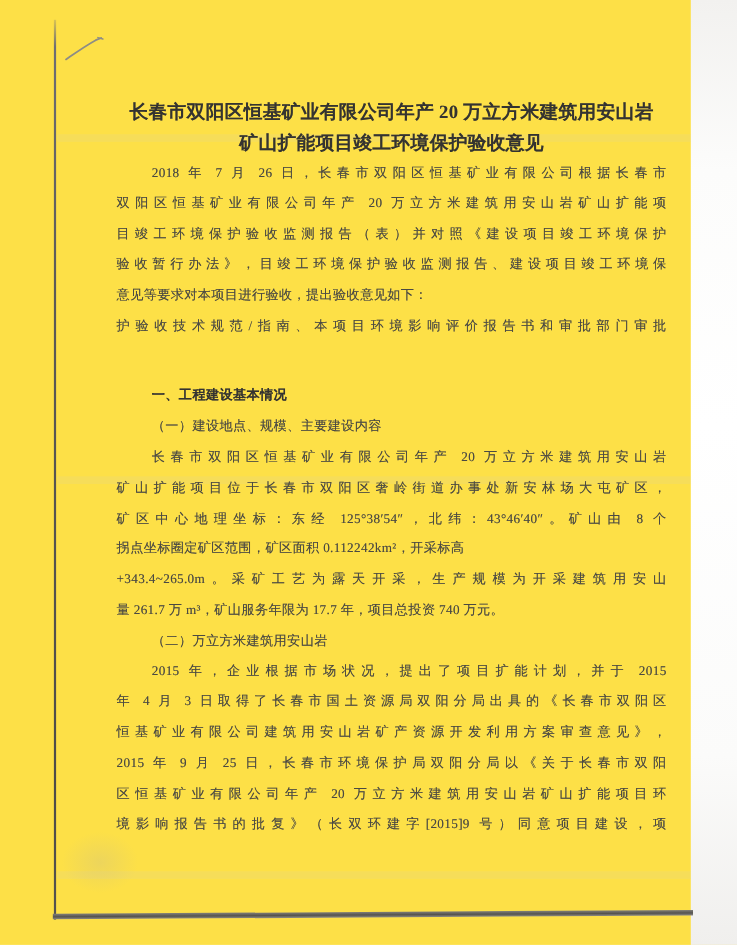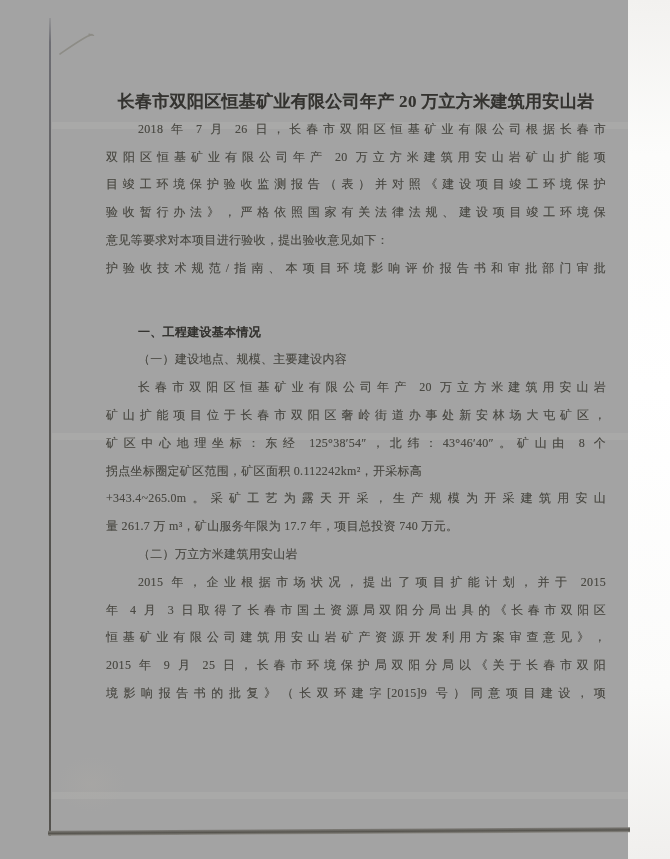--- a/index.html
+++ b/index.html
@@ -1,20 +1,20 @@
 <!DOCTYPE html>
 <html><head>
 <meta charset="utf-8">
 <style>
   html, body { margin: 0; padding: 0; background: #ffffff; }
   .canvas {
     position: relative;
     width: 670px;
     height: 859px;
-    background: #a3a3a3;
+    background: #fde047;
     overflow: hidden;
     font-family: "Liberation Serif", "DejaVu Serif", serif;
   }
   
   .right-strip {
     position: absolute; top: 0; right: 0; width: 42px; height: 100%;
     background: linear-gradient(180deg, #f2f1ef 0%, #fcfcfb 18%, #ffffff 45%, #fbfbfa 80%, #f0efed 100%);
   }
   
   .edge-left {
@@ -78,35 +78,37 @@
   <div class="edge-bottom"></div>
   <div class="smudge-bl"></div>
 
   <svg class="pen-mark" width="46" height="34" viewBox="0 0 46 34">
     <path d="M 5 27 C 13 21.5 22 15 32 9.5 L 37 7.5" fill="none" stroke="#8d8c86" stroke-width="1.6" stroke-linecap="round"></path>
     <path d="M 34 7.2 L 38.5 8.4" fill="none" stroke="#8d8c86" stroke-width="1.4" stroke-linecap="round"></path>
   </svg>
 
   <div class="textblock">
       <div class="line title">长春市双阳区恒基矿业有限公司年产 20 万立方米建筑用安山岩</div>
+      <div class="line title">矿山扩能项目竣工环境保护验收意见</div>
       <div class="line body indent fill">2018 年 7 月 26 日，长春市双阳区恒基矿业有限公司根据长春市</div>
       <div class="line body fill">双阳区恒基矿业有限公司年产 20 万立方米建筑用安山岩矿山扩能项</div>
       <div class="line body fill">目竣工环境保护验收监测报告（表）并对照《建设项目竣工环境保护</div>
-      <div class="line body fill">验收暂行办法》，严格依照国家有关法律法规、建设项目竣工环境保</div>
+      <div class="line body fill">验收暂行办法》，目竣工环境保护验收监测报告、建设项目竣工环境保</div>
       <div class="line body">意见等要求对本项目进行验收，提出验收意见如下：</div>
       <div class="line body fill">护验收技术规范/指南、本项目环境影响评价报告书和审批部门审批</div>
       <div class="line heading indent">一、工程建设基本情况</div>
       <div class="line body indent">（一）建设地点、规模、主要建设内容</div>
       <div class="line body indent fill">长春市双阳区恒基矿业有限公司年产 20 万立方米建筑用安山岩</div>
       <div class="line body fill">矿山扩能项目位于长春市双阳区奢岭街道办事处新安林场大屯矿区，</div>
       <div class="line body fill">矿区中心地理坐标：东经 125°38′54″，北纬：43°46′40″。矿山由 8 个</div>
       <div class="line body">拐点坐标圈定矿区范围，矿区面积 0.112242km²，开采标高</div>
       <div class="line body fill">+343.4~265.0m。采矿工艺为露天开采，生产规模为开采建筑用安山</div>
       <div class="line body">量 261.7 万 m³，矿山服务年限为 17.7 年，项目总投资 740 万元。</div>
       <div class="line body indent">（二）万立方米建筑用安山岩</div>
       <div class="line body indent fill">2015 年，企业根据市场状况，提出了项目扩能计划，并于 2015</div>
       <div class="line body fill">年 4 月 3 日取得了长春市国土资源局双阳分局出具的《长春市双阳区</div>
       <div class="line body fill">恒基矿业有限公司建筑用安山岩矿产资源开发利用方案审查意见》，</div>
       <div class="line body fill">2015 年 9 月 25 日，长春市环境保护局双阳分局以《关于长春市双阳</div>
+      <div class="line body fill">区恒基矿业有限公司年产 20 万立方米建筑用安山岩矿山扩能项目环</div>
       <div class="line body fill">境影响报告书的批复》（长双环建字[2015]9 号）同意项目建设，项</div>
     </div>
 
 </div>
 
 </body></html>

